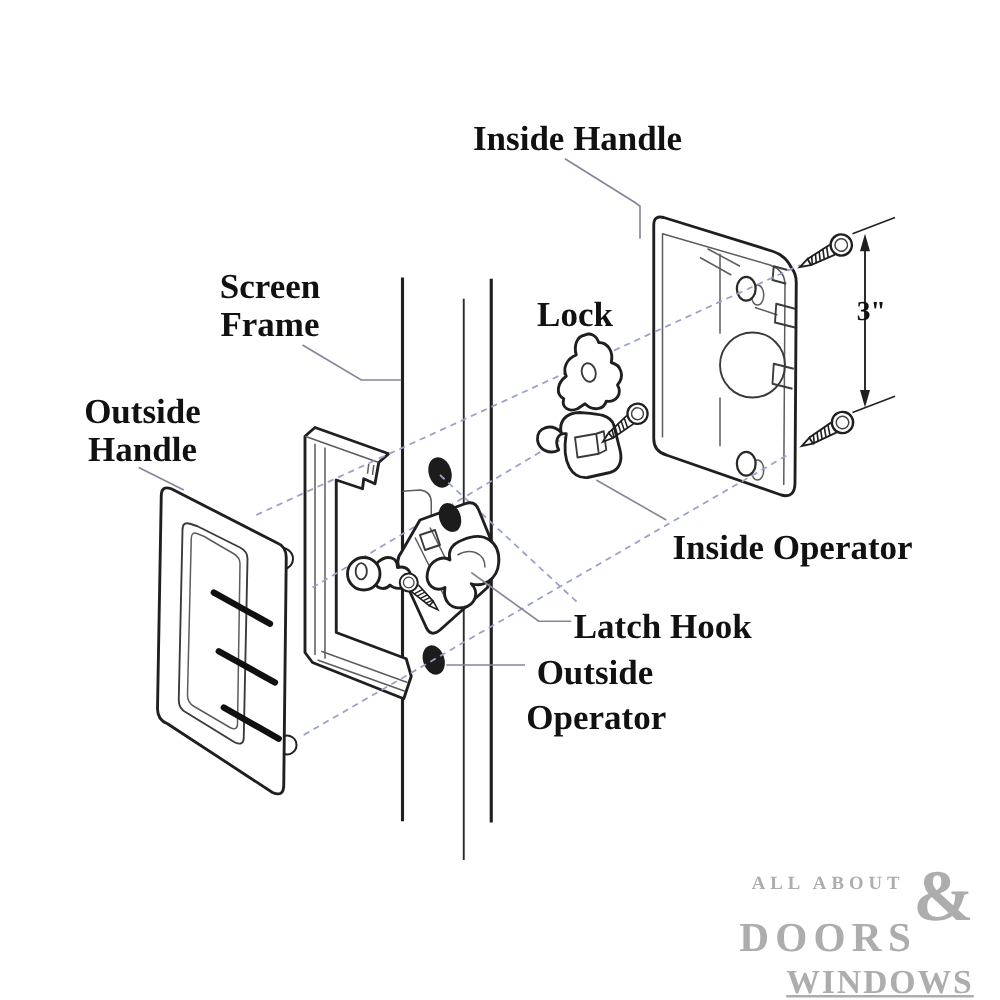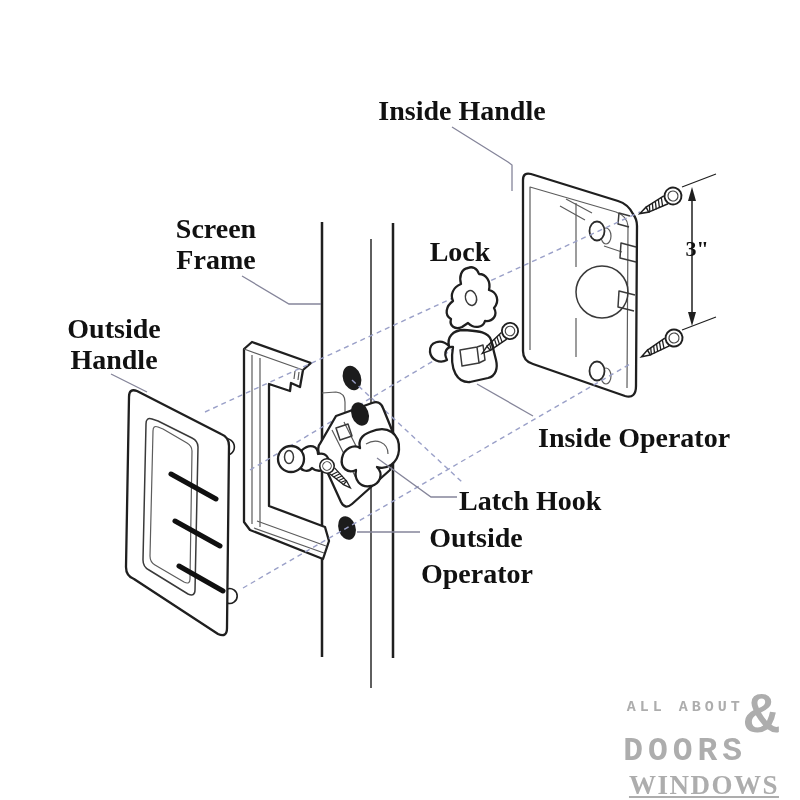--- a/index.html
+++ b/index.html
@@ -12,21 +12,21 @@
   .outline-thin{fill:none;stroke:#1f1f1f;stroke-width:1.6;stroke-linejoin:round;}
   .detail{fill:none;stroke:#5c5c5c;stroke-width:1.2;stroke-linejoin:round;}
   .detail2{fill:none;stroke:#3a3a3a;stroke-width:1.5;stroke-linejoin:round;}
   .dash{fill:none;stroke:#9aa0c8;stroke-width:1.4;stroke-dasharray:5 4;}
   .leader{fill:none;stroke:#85859a;stroke-width:1.3;}
   .hole{fill:#1c1c1c;stroke:none;}
   .grip{stroke:#101010;stroke-width:5;stroke-linecap:round;}
   
   .watermark{position:absolute;top:694px;right:21px;text-align:right;color:#adadad;
              font-weight:bold;line-height:1;user-select:none;}
-  .wm-top{display:flex;align-items:flex-start;justify-content:space-between;font-family:Liberation Mono, monospace;}
+  .wm-top{display:flex;align-items:flex-start;justify-content:space-between;}
   .wm-left{text-align:center;}
   .wm-allabout{font-size:15px;letter-spacing:4px;margin-top:6px;}
   .wm-doors{font-size:33px;letter-spacing:5px;margin-top:20px;}
   .wm-amp{font-size:58px;line-height:.8;margin-left:-3px;}
   .wm-windows{font-size:27px;letter-spacing:1.5px;margin-top:4px;text-decoration:underline;}
   .wm-url{font-size:19px;margin-top:5px;color:#a6a6a6;}
 </style>
 </head>
 <body>
 

